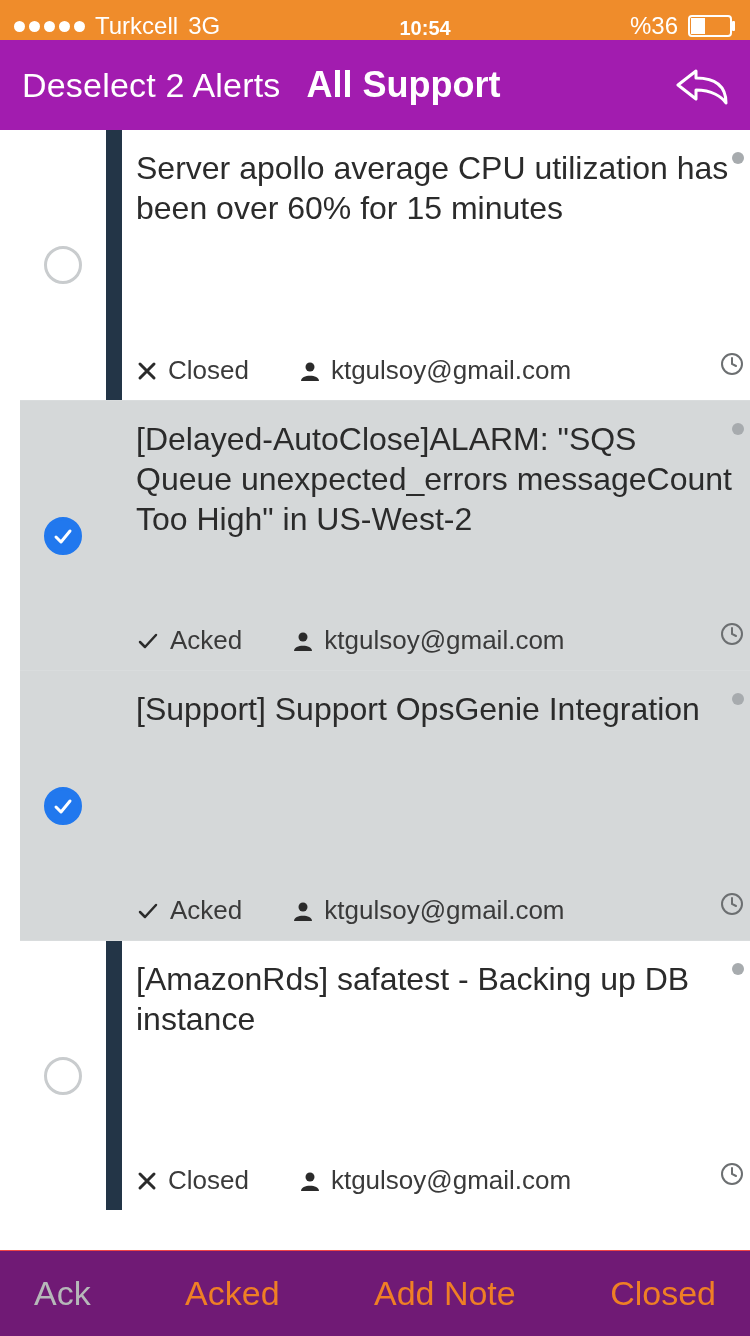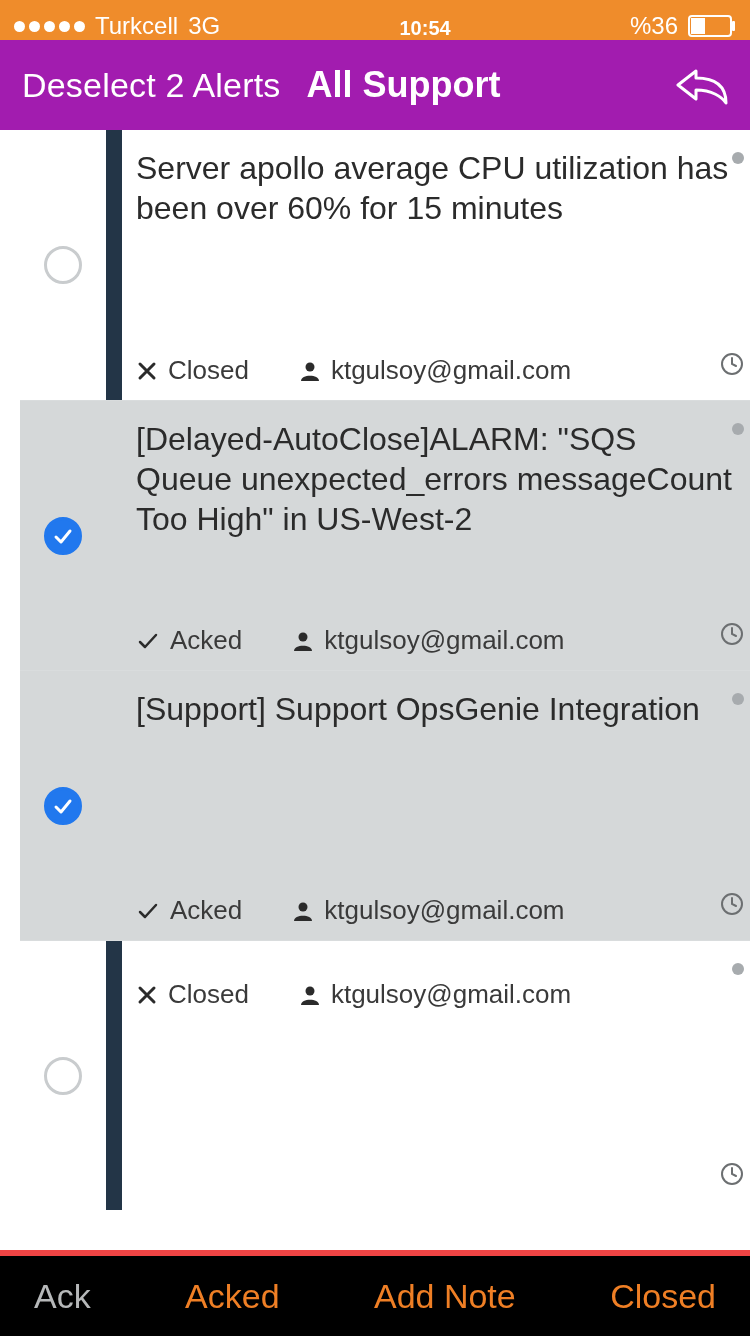--- a/index.html
+++ b/index.html
@@ -46,21 +46,21 @@
   .meta-chunk { display:flex; align-items:center; gap: 10px; }
   .meta-text { font-size: 26px; color: #3a3a3a; }
   .meta-icon svg { display:block; }
 
   .right-icons { position:absolute; right: 6px; top: 22px; }
   .right-dot { width: 12px; height: 12px; border-radius: 50%; background: #a7abae; }
 
   .time-icon { position:absolute; right: 6px; bottom: 20px; }
 
   
-  .toolbar { height: 86px; border-top: 6px solid #ef4444; background: #000000; display:flex; align-items:center; justify-content:space-between; padding: 0 34px; }
+  .toolbar { height: 86px; border-top: 1px solid #ef4444; background: #701a75; display:flex; align-items:center; justify-content:space-between; padding: 0 34px; }
   .toolbar button { background:none; border:none; font-size: 34px; font-family:inherit; cursor:pointer; }
   .toolbar button.disabled { color: #b6b8b9; }
   .toolbar button.active { color: #ef7f25; }
 </style>
 </head>
 <body>
 
 <div class="status-bar">
   <div class="status-left">
     <span class="signal-dots">
@@ -224,20 +224,21 @@
   </div>
 
   <div class="alert-item">
     <div class="check-col">
       <div class="check-circle">
         
       </div>
     </div>
     <div class="stripe closed"></div>
     <div class="content">
+      <div class="title">[AmazonRds] safatest - Backing up DB instance</div>
       <div class="meta-row">
         <div class="meta-chunk">
           <span class="meta-icon">
             <svg width="22" height="22" viewBox="0 0 22 22">
                 <path d="M4 4 L18 18 M18 4 L4 18" stroke="#2b2b2b" stroke-width="3" stroke-linecap="round"></path>
               </svg>
           </span>
           <span class="meta-text">Closed</span>
         </div>
         <div class="meta-chunk">

